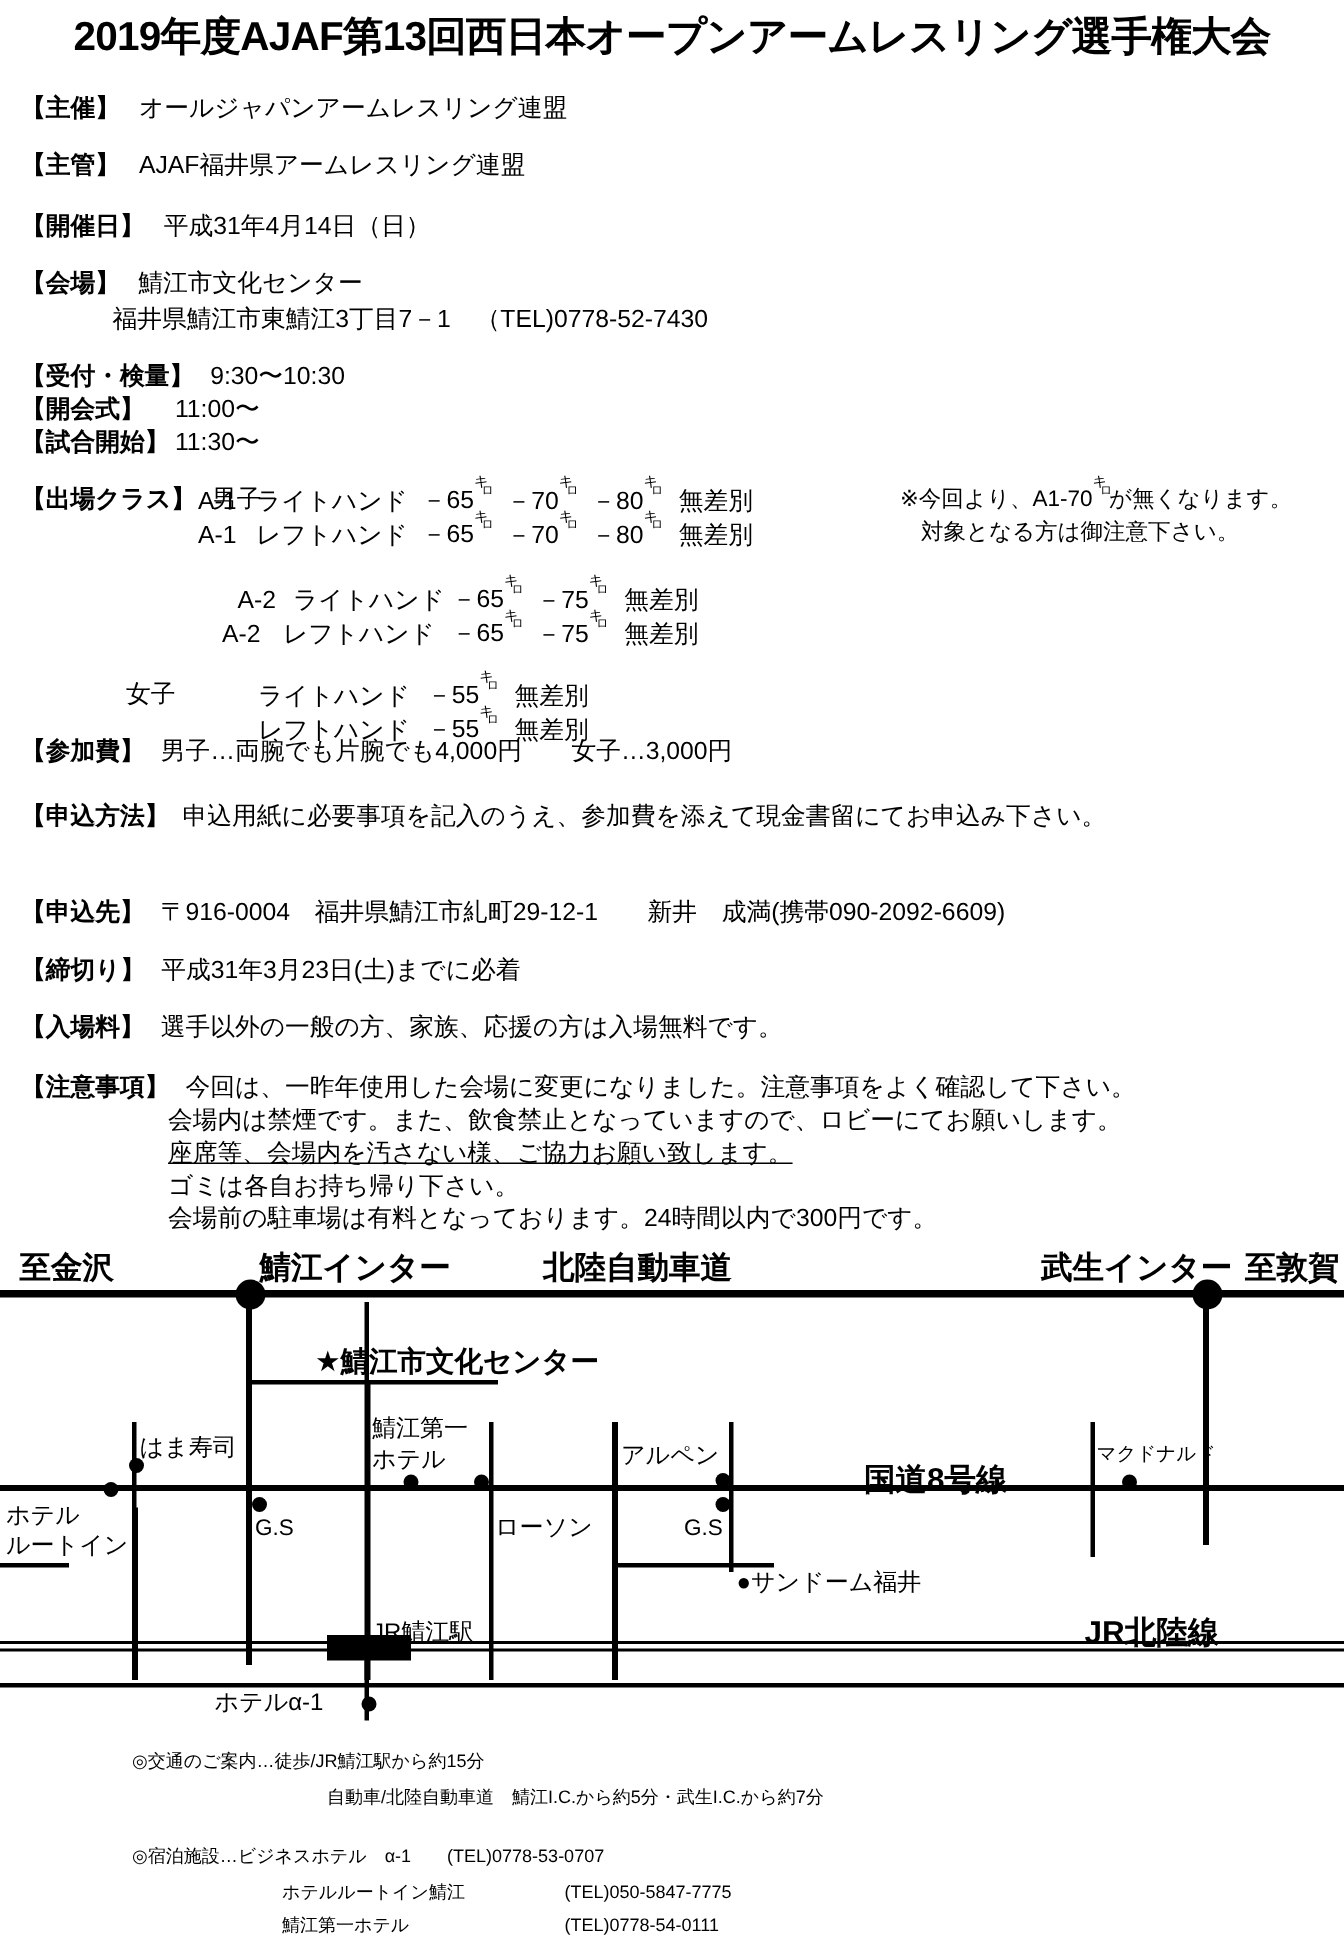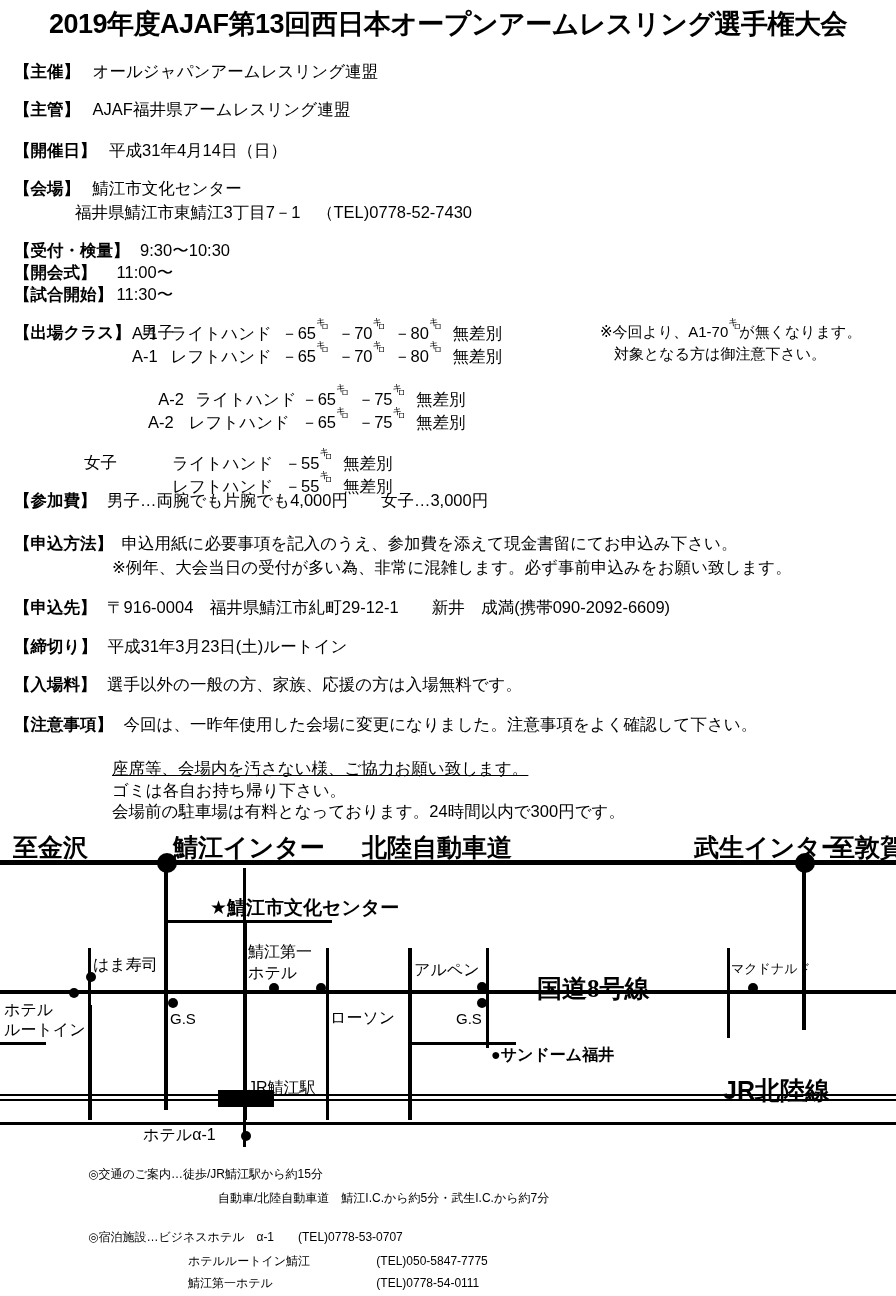--- a/index.html
+++ b/index.html
@@ -43,21 +43,21 @@
   .map .vs { position:absolute; background:#000; width:3px; }
   .map .node { position:absolute; width:20px; height:20px; background:#000;
                border-radius:50%; }
   .map .dot  { position:absolute; width:10px; height:10px; background:#000;
                border-radius:50%; }
   .map .sta  { position:absolute; background:#000; }
   .map .t    { position:absolute; white-space:nowrap; font-size:16px; }
   .map .t.big{ font-size:19px; font-weight:bold; }
   .map .t.sm { font-size:13px; }
   .map .t.md { font-size:15px; }
-  .map .t.hd { font-size:25px; font-weight:bold; }
+  .map .t.hd { font-size:21px; font-weight:bold; }
   .map .rail { position:absolute; height:7px; border-top:2px solid #000;
                border-bottom:2px solid #000; box-sizing:border-box; }
 
   
   .foot { position:absolute; white-space:nowrap; font-size:12px; }
 </style>
 </head>
 <body>
 
 <div class="page">
@@ -158,41 +158,41 @@
 
   <div class="row" style="left:14px; top:490px;">
     <span class="lbl">【参加費】</span>
     <span style="margin-left:6px;">男子…両腕でも片腕でも4,000円　　女子…3,000円</span>
   </div>
 
   <div class="row" style="left:14px; top:533px;">
     <span class="lbl">【申込方法】</span>
     <span style="margin-left:4px;">申込用紙に必要事項を記入のうえ、参加費を添えて現金書留にてお申込み下さい。</span>
   </div>
-  <div class="row" style="left:112px; top:557px;">※例年、大会当日の受付が多い為、非常に混雑します。必ず事前申込みをお願い致します。</div>
 
   <div class="row" style="left:14px; top:597px;">
     <span class="lbl">【申込先】</span>
     <span style="margin-left:6px;">〒916-0004　福井県鯖江市糺町29-12-1　　新井　成満(携帯090-2092-6609)</span>
   </div>
 
   <div class="row" style="left:14px; top:636px;">
     <span class="lbl">【締切り】</span>
-    <span style="margin-left:6px;">平成31年3月23日(土)ルートイン</span>
+    <span style="margin-left:6px;">平成31年3月23日(土)までに必着</span>
   </div>
 
   <div class="row" style="left:14px; top:674px;">
     <span class="lbl">【入場料】</span>
     <span style="margin-left:6px;">選手以外の一般の方、家族、応援の方は入場無料です。</span>
   </div>
 
   <div class="row" style="left:14px; top:714px;">
     <span class="lbl">【注意事項】</span>
     <span style="margin-left:6px;">今回は、一昨年使用した会場に変更になりました。注意事項をよく確認して下さい。</span>
   </div>
+  <div class="row" style="left:112px; top:736px;">会場内は禁煙です。また、飲食禁止となっていますので、ロビーにてお願いします。</div>
   <div class="row u" style="left:112px; top:758px;">座席等、会場内を汚さない様、ご協力お願い致します。</div>
   <div class="row" style="left:112px; top:780px;">ゴミは各自お持ち帰り下さい。</div>
   <div class="row" style="left:112px; top:801px;">会場前の駐車場は有料となっております。24時間以内で300円です。</div>
 
   <div class="map">
 
     <div class="h" style="left:0px; top:40px; width:896px; height:5px;"></div>
 
     <div class="node" style="left:157px; top:33px;"></div>
     <div class="node" style="left:795px; top:33px;"></div>
@@ -239,23 +239,23 @@
 
     <div class="t" style="left:93px; top:135px;">はま寿司</div>
     <div class="t" style="left:4px; top:180px;">ホテル</div>
     <div class="t" style="left:4px; top:200px;">ルートイン</div>
     <div class="t md" style="left:170px; top:190px;">G.S</div>
     <div class="t" style="left:248px; top:122px;">鯖江第一</div>
     <div class="t" style="left:248px; top:143px;">ホテル</div>
     <div class="t" style="left:330px; top:160px;margin-top:28px;">ローソン</div>
     <div class="t" style="left:414px; top:140px;">アルペン</div>
     <div class="t md" style="left:456px; top:190px;">G.S</div>
-    <div class="t hd" style="left:537px; top:152px;font-family:Liberation Serif, serif;">国道8号線</div>
+    <div class="t hd" style="left:576px; top:152px;">国道8号線</div>
     <div class="t sm" style="left:731px; top:140px;">マクドナルド</div>
-    <div class="t" style="left:491px; top:225px;font-weight:bold;">●サンドーム福井</div>
+    <div class="t" style="left:491px; top:225px;">●サンドーム福井</div>
     <div class="t" style="left:248px; top:258px;">JR鯖江駅</div>
     <div class="t hd" style="left:723px; top:254px;">JR北陸線</div>
     <div class="t" style="left:143px; top:305px;">ホテルα-1</div>
   </div>
 
   <div class="foot" style="left:88px; top:1166px;">◎交通のご案内…徒歩/JR鯖江駅から約15分</div>
   <div class="foot" style="left:218px; top:1190px;">自動車/北陸自動車道　鯖江I.C.から約5分・武生I.C.から約7分</div>
 
   <div class="foot" style="left:88px; top:1229px;">◎宿泊施設…ビジネスホテル　α-1　　(TEL)0778-53-0707</div>
   <div class="foot" style="left:188px; top:1253px;">

